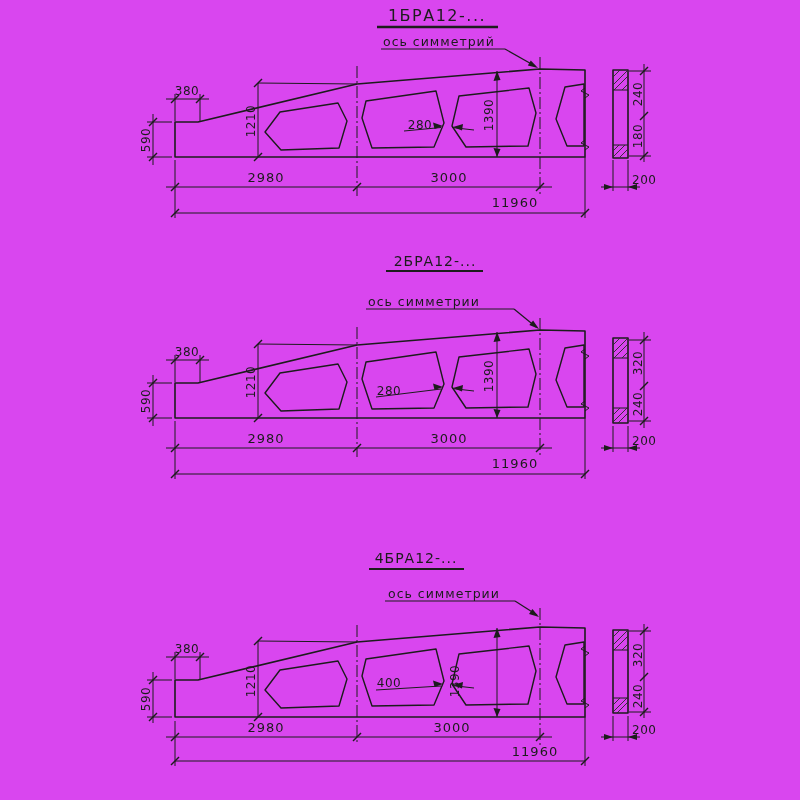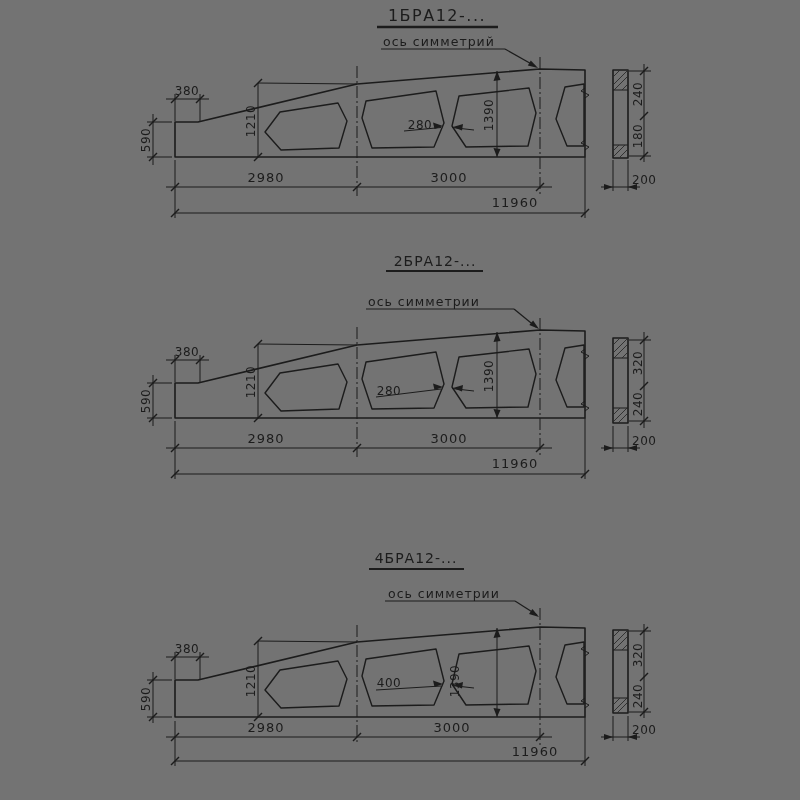--- a/index.html
+++ b/index.html
@@ -1,16 +1,16 @@
 <!DOCTYPE html>
 <html><head>
 <meta charset="utf-8">
 <style>
   html,body{margin:0;padding:0;background:#ffffff;}
-  .sheet{position:relative;width:800px;height:800px;background:#737373;overflow:hidden;text-decoration:underline;}
+  .sheet{position:relative;width:800px;height:800px;background:#d946ef;overflow:hidden;text-decoration:underline;}
   svg{display:block;}
   text{font-family:"DejaVu Sans",sans-serif;fill:#1c1c1c;}
   .title{font-size:16px;letter-spacing:1.5px;}
   .title2{font-size:14px;letter-spacing:1px;}
   .sym{font-size:12.5px;letter-spacing:1px;}
   .dim{font-size:13px;letter-spacing:1px;}
   .dimv{font-size:12px;letter-spacing:0.5px;}
   .ol{fill:none;stroke:#1c1c1c;stroke-width:1.6;stroke-linejoin:round;}
   .hole{fill:none;stroke:#1c1c1c;stroke-width:1.4;stroke-linejoin:round;}
   .thin{fill:none;stroke:#1c1c1c;stroke-width:1;}

